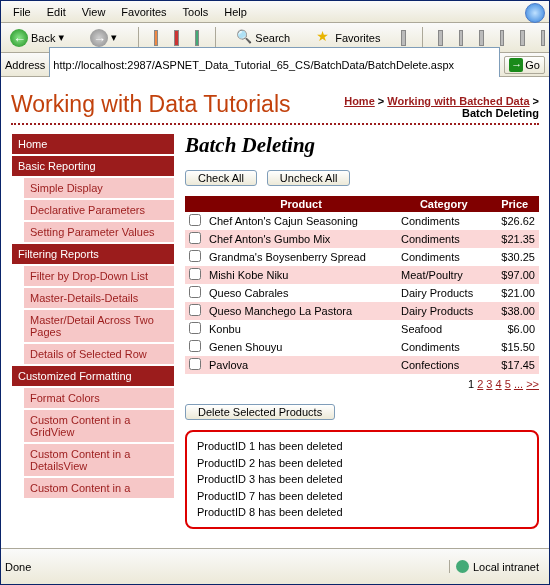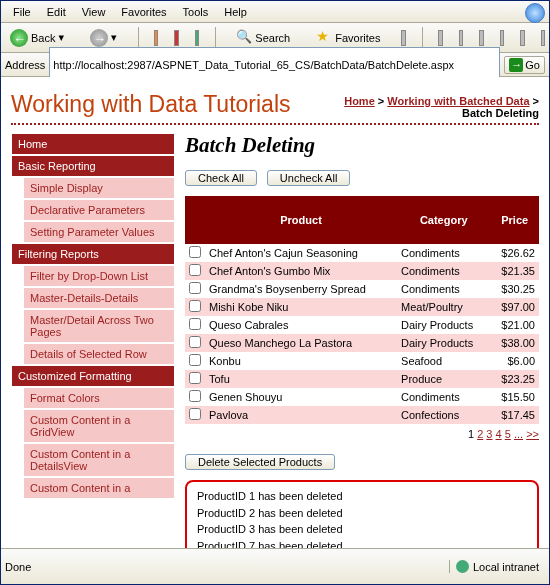--- a/index.html
+++ b/index.html
@@ -51,21 +51,21 @@
 .nav { width: 164px; flex-shrink:0; }
 .navcat { background:#9b1c1c; color:#fff; padding:4px 6px; font-size:11px; border:1px solid #fff; }
 .navitem { background:#f6c7c7; border:1px solid #fff; padding:4px 6px; font-size:11px; color:#9b1c1c; margin-left:12px; }
 
 .main { flex:1; }
 .main h2 { font-family: Georgia, serif; font-size: 21px; font-style:italic; font-weight:bold; margin-bottom:12px; }
 .btnrow { display:flex; gap:10px; margin-bottom:10px; }
 button.std { font-size:11px; padding:1px 12px; background:linear-gradient(to bottom,#fff,#ece9d8); border:1px solid #7f9db9; border-radius:3px; }
 
 table.grid { border-collapse:collapse; font-size:11px; width:100%; }
-.grid th { background:#800000; color:#fff; padding:18px 4px; font-weight:bold; }
+.grid th { background:#800000; color:#fff; padding:2px 4px; font-weight:bold; }
 .grid th:first-child { width:18px; }
 .grid td { padding:2px 4px; }
 .grid tr.alt td { background:#fbd7d7; }
 .grid td.chk { text-align:center; }
 .grid input[type=checkbox]{ width:12px; height:12px; }
 .pager { text-align:right; padding:4px 0; font-size:11px; color:#000; }
 .pager a { color:#9b1c1c; text-decoration:underline; }
 .pager .cur { color:#000; text-decoration:none; }
 
 .delrow { margin:10px 0; }
@@ -208,26 +208,20 @@
                 <td>Queso Manchego La Pastora</td>
                 <td>Dairy Products</td>
                 <td style="text-align:right">$38.00</td>
               </tr>
               <tr>
                 <td class="chk"><input type="checkbox" style=""></td>
                 <td>Konbu</td>
                 <td>Seafood</td>
                 <td style="text-align:right">$6.00</td>
               </tr>
-              <tr class="alt">
-                <td class="chk"><input type="checkbox" style=""></td>
-                <td>Tofu</td>
-                <td>Produce</td>
-                <td style="text-align:right">$23.25</td>
-              </tr>
               <tr>
                 <td class="chk"><input type="checkbox" style=""></td>
                 <td>Genen Shouyu</td>
                 <td>Condiments</td>
                 <td style="text-align:right">$15.50</td>
               </tr>
               <tr class="alt">
                 <td class="chk"><input type="checkbox" style=""></td>
                 <td>Pavlova</td>
                 <td>Confections</td>

